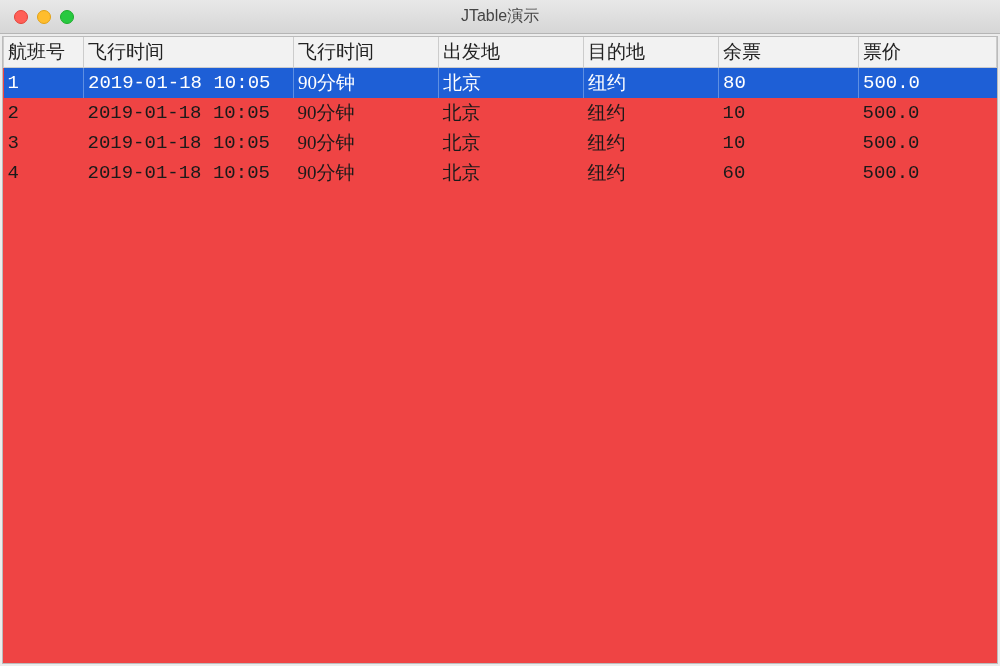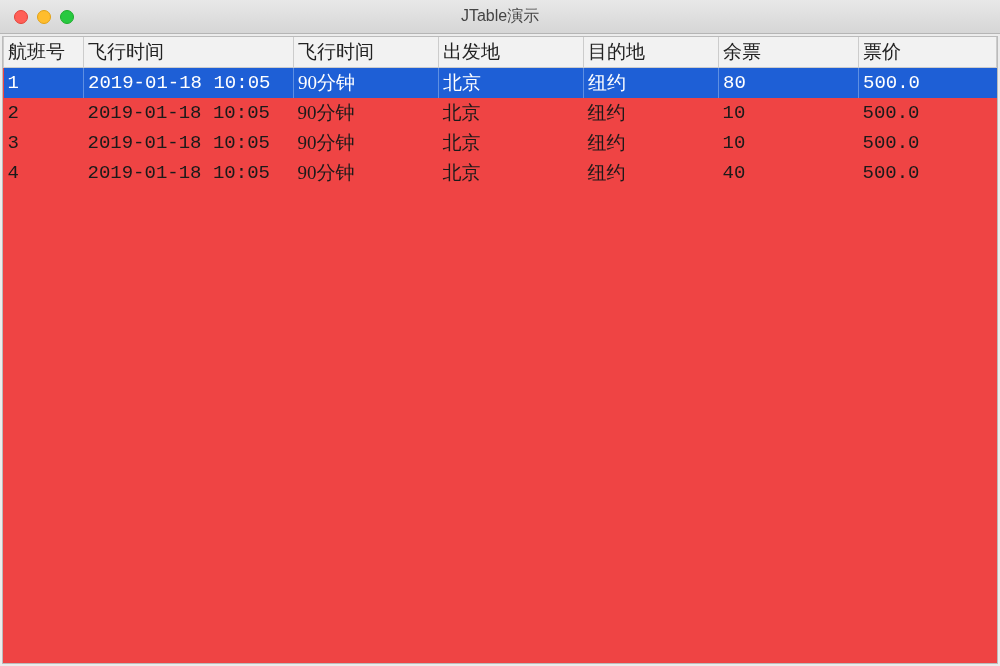--- a/index.html
+++ b/index.html
@@ -164,19 +164,19 @@
             <td class="cn">纽约</td>
             <td>10</td>
             <td>500.0</td>
           </tr>
           <tr>
             <td>4</td>
             <td>2019-01-18 10:05</td>
             <td class="cn">90分钟</td>
             <td class="cn">北京</td>
             <td class="cn">纽约</td>
-            <td>40</td>
+            <td>60</td>
             <td>500.0</td>
           </tr>
         </tbody>
     </table>
   </div>
 </div>
 
 </body></html>

